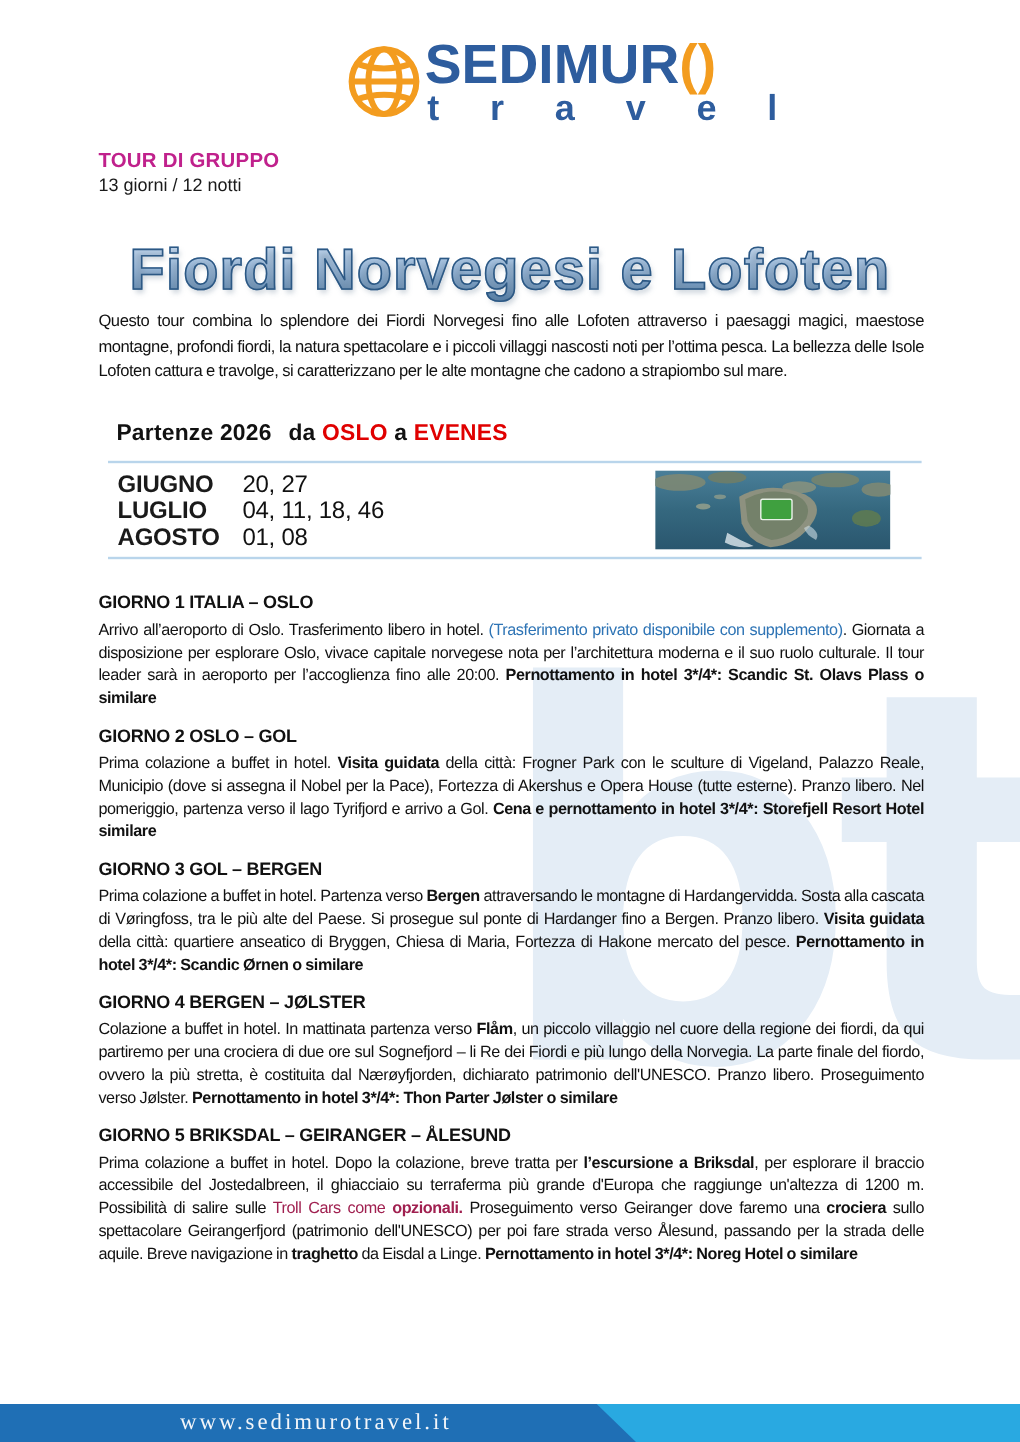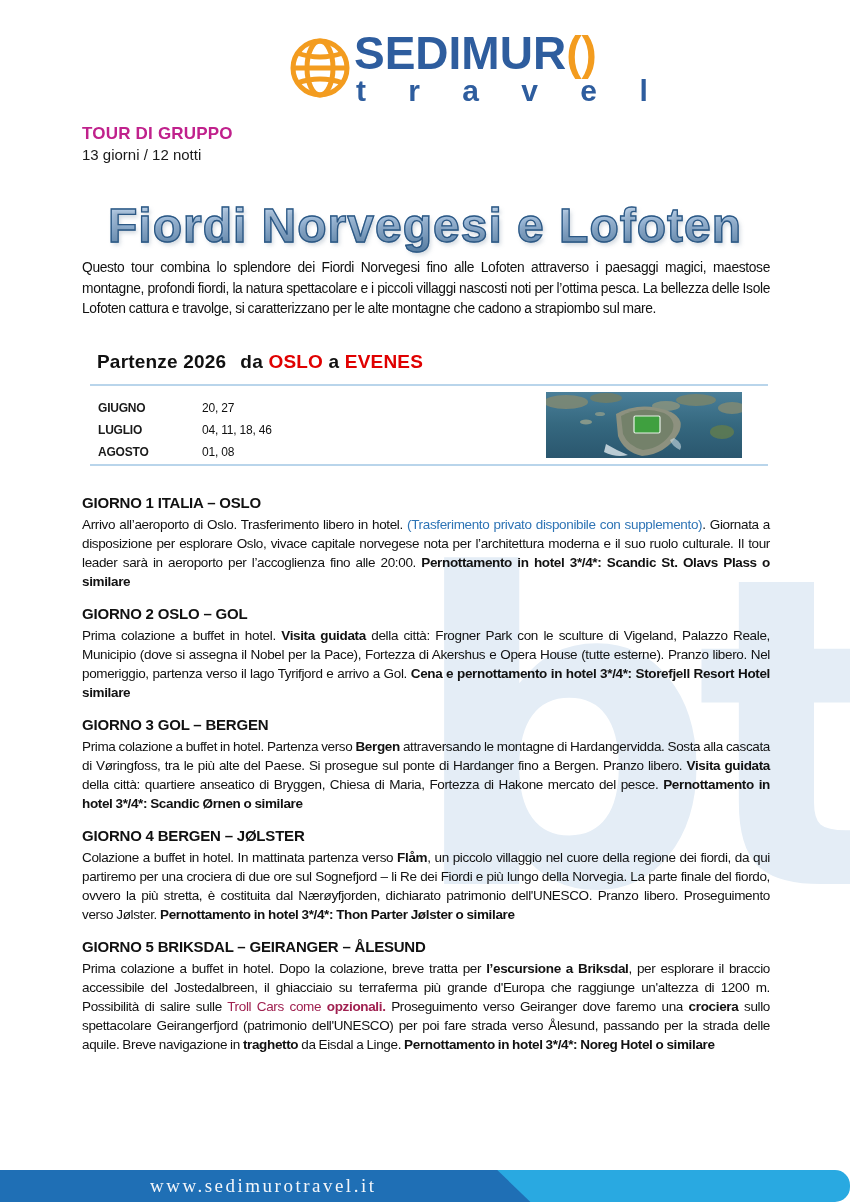--- a/index.html
+++ b/index.html
@@ -56,21 +56,21 @@
     position:absolute;left:97px;top:351px;z-index:1;
     font-size:19px;font-weight:bold;color:#111;letter-spacing:0.2px;
   }
   .dep-heading .gap{display:inline-block;width:14px;}
   .dep-heading .red{color:#e00000;}
   .dep-box{
     position:absolute;left:90px;top:384px;width:678px;height:78px;z-index:1;
     border-top:2px solid #b9d5eb;border-bottom:2px solid #b9d5eb;
   }
   .dep-rows{position:absolute;left:8px;top:7px;}
-  .dep-row{display:flex;height:22px;align-items:flex-end;font-size:12px;letter-spacing:-0.2px;}
+  .dep-row{display:flex;height:22px;align-items:flex-start;font-size:20px;letter-spacing:-0.2px;}
   .dep-row .month{width:104px;font-weight:bold;}
   .dep-row .dates{color:#111;}
   .dep-photo{position:absolute;right:26px;top:6px;width:196px;height:66px;display:block;}
   
   .days{
     position:absolute;left:82px;top:494px;width:688px;z-index:1;
   }
   .day h3{
     margin:0 0 3px 0;font-size:15px;font-weight:bold;color:#111;
     letter-spacing:-0.2px;
@@ -80,21 +80,20 @@
     letter-spacing:-0.35px;word-spacing:-0.4px;color:#111;
   }
   .seg-bold{font-weight:bold;}
   .seg-blue{color:#2e74b5;}
   .seg-maroon{color:#a02050;}
   .seg-maroon-bold{color:#a02050;font-weight:bold;}
   
   .footer{
     position:absolute;left:0;bottom:0;width:850px;height:32px;z-index:3;
     background:#29a9e1;
-    border-radius:15px;
   }
   .footer .dark{
     position:absolute;inset:0;background:#1f6fb5;
     clip-path:polygon(0 0,58.5% 0,62.4% 100%,0 100%);
   }
   .footer .site{
     position:absolute;left:150px;top:5px;
     font-family:"Liberation Serif",serif;font-size:19px;letter-spacing:2.5px;
     color:#f3f6fa;
   }

